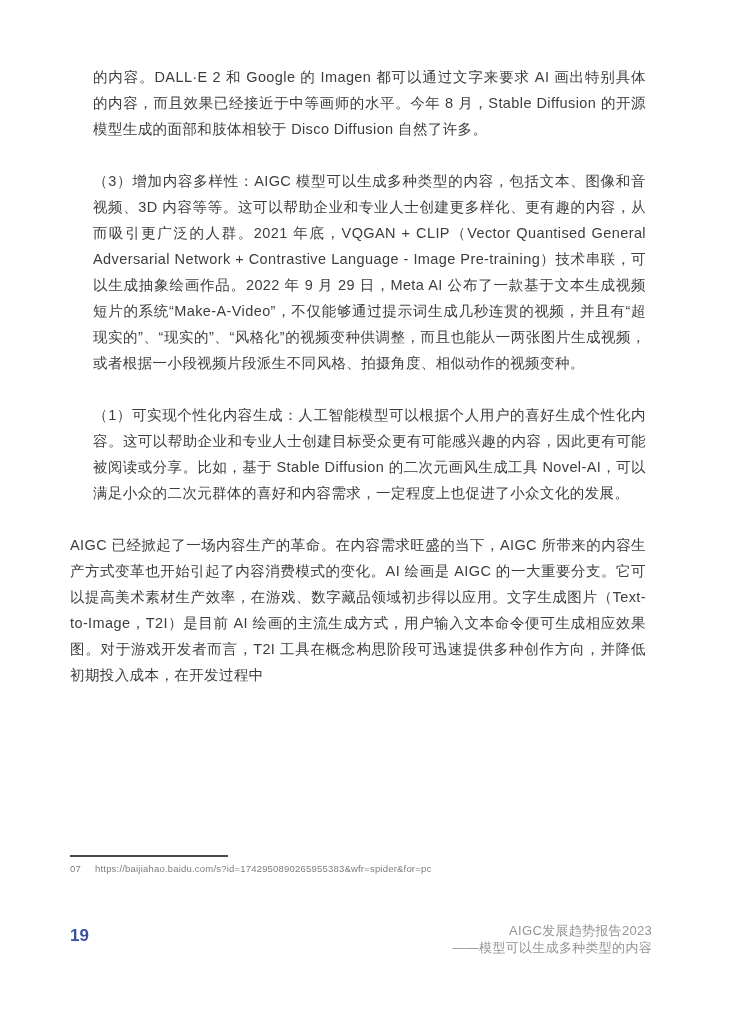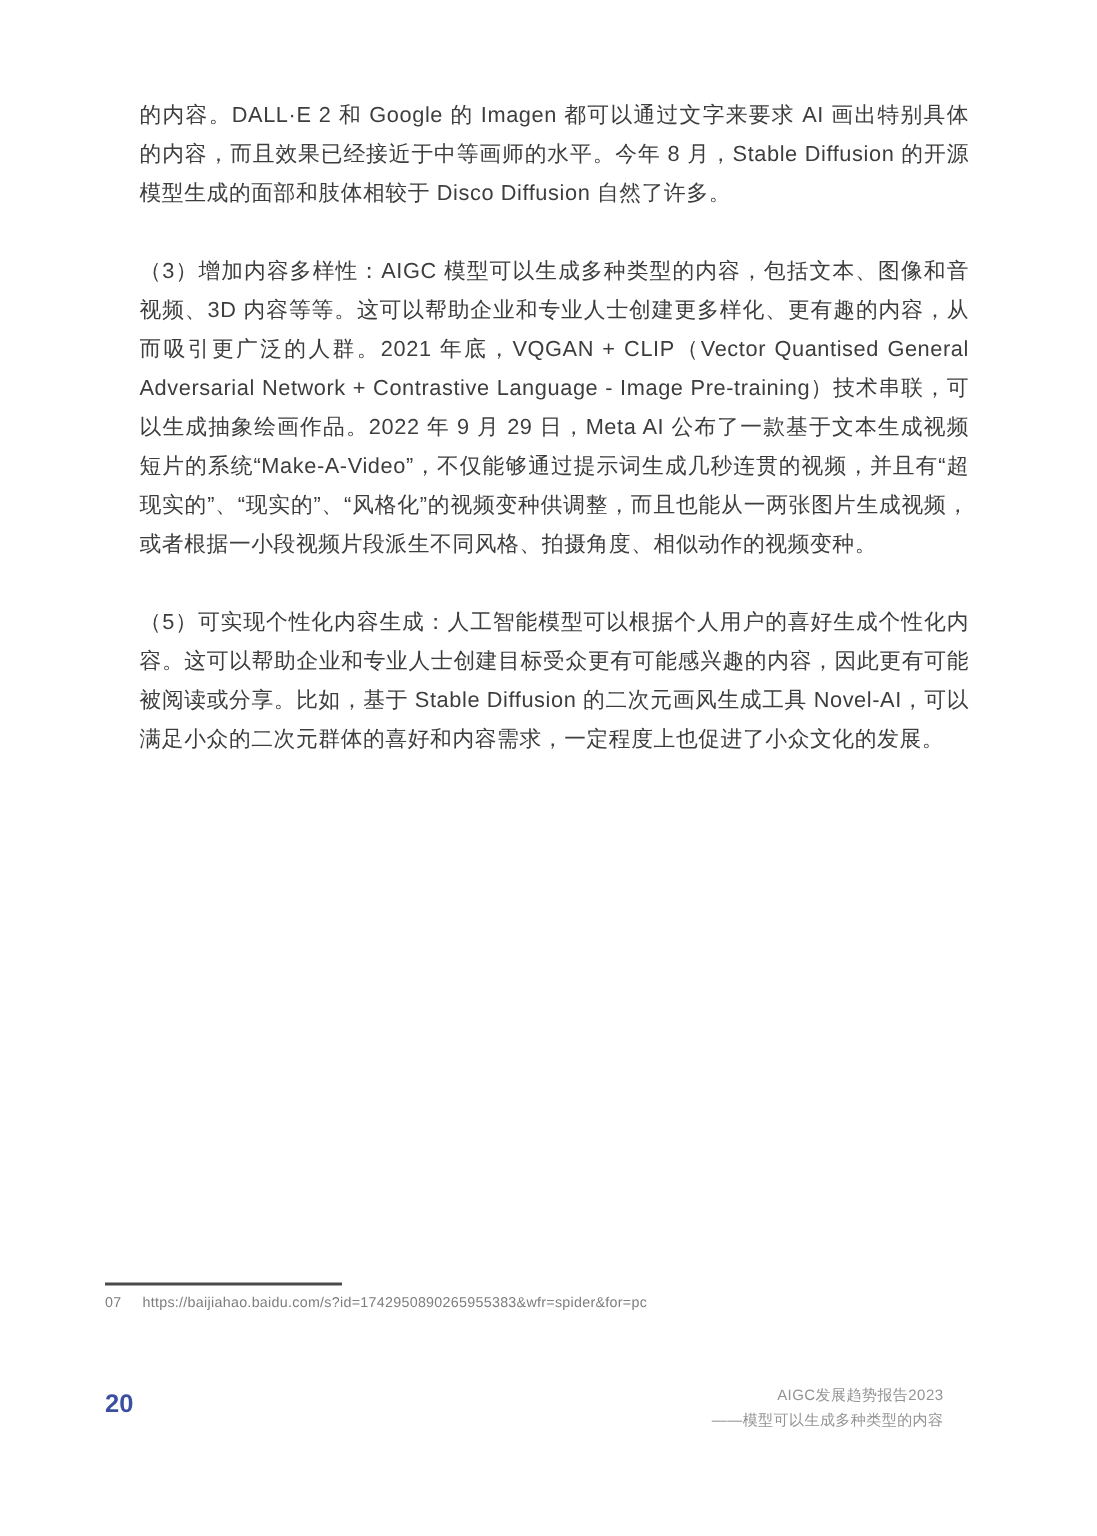--- a/index.html
+++ b/index.html
@@ -55,52 +55,53 @@
   .footnote-url { color: #7d7d7d; text-decoration: none; }
   .page-number {
     position: absolute;
     left: 70px; top: 926px;
     font-size: 17px;
     font-weight: bold;
     color: #3b4fa0;
   }
   .footer-right {
     position: absolute;
-    right: 102px; top: 922px;
+    right: 79px; top: 922px;
     text-align: right;
-    font-size: 10px;
+    font-size: 13px;
     line-height: 17px;
     color: #939393;
     letter-spacing: 0.3px;
   }
 </style>
 </head>
 <body>
 
 <div class="page">
 
   <div class="content">
 
     <p class="para indent"><span>的内容。DALL·E 2 和 Google 的 Imagen 都可以通过文字来要求 AI 画出特别具体的内容，而且效果已经接近于中等画师的水平。今年 8 月，Stable Diffusion 的开源模型生成的面部和肢体相较于 Disco Diffusion 自然了许多。</span></p>
 
     <p class="para indent"><span>（3）增加内容多样性：AIGC 模型可以生成多种类型的内容，包括文本、图像和音视频、3D 内容等等。这可以帮助企业和专业人士创建更多样化、更有趣的内容，从而吸引更广泛的人群。2021 年底，VQGAN + CLIP（Vector Quantised General Adversarial Network + Contrastive Language - Image Pre-training）技术串联，可以生成抽象绘画作品。2022 年 9 月 29 日，Meta AI 公布了一款基于文本生成视频短片的系统“Make-A-Video”，不仅能够通过提示词生成几秒连贯的视频，并且有“超现实的”、“现实的”、“风格化”的视频变种供调整，而且也能从一两张图片生成视频，或者根据一小段视频片段派生不同风格、拍摄角度、相似动作的视频变种。</span></p>
 
 
-    <p class="para indent"><span>（5）可实现个性化内容生成：人工智能模型可以根据个人用户的喜好生成个性化内容。这可以帮助企业和专业人士创建目标受众更有可能感兴趣的内容，因此更有可能被阅读或分享。比如，基于 Stable Diffusion 的二次元画风生成工具 Novel-AI，可以满足小众的二次元群体的喜好和内容需求，一定程度上也促进了小众文化的发展。</span></p>
+    <p class="para indent"><span>（1）可实现个性化内容生成：人工智能模型可以根据个人用户的喜好生成个性化内容。这可以帮助企业和专业人士创建目标受众更有可能感兴趣的内容，因此更有可能被阅读或分享。比如，基于 Stable Diffusion 的二次元画风生成工具 Novel-AI，可以满足小众的二次元群体的喜好和内容需求，一定程度上也促进了小众文化的发展。</span></p>
 
+    <p class="para"><span>AIGC 已经掀起了一场内容生产的革命。在内容需求旺盛的当下，AIGC 所带来的内容生产方式变革也开始引起了内容消费模式的变化。AI 绘画是 AIGC 的一大重要分支。它可以提高美术素材生产效率，在游戏、数字藏品领域初步得以应用。文字生成图片（Text-to-Image，T2I）是目前 AI 绘画的主流生成方式，用户输入文本命令便可生成相应效果图。对于游戏开发者而言，T2I 工具在概念构思阶段可迅速提供多种创作方向，并降低初期投入成本，在开发过程中</span></p>
 
   </div>
 
   <div class="footnote">
     <div class="footnote-rule"></div>
     <div class="footnote-line">
       <span class="footnote-marker">07</span><span class="footnote-url">https://baijiahao.baidu.com/s?id=1742950890265955383&amp;wfr=spider&amp;for=pc</span>
     </div>
   </div>
 
-  <div class="page-number">20</div>
+  <div class="page-number">19</div>
 
   <div class="footer-right">
     <div>AIGC发展趋势报告2023</div>
     <div>——模型可以生成多种类型的内容</div>
   </div>
 
 </div>
 
 </body></html>

